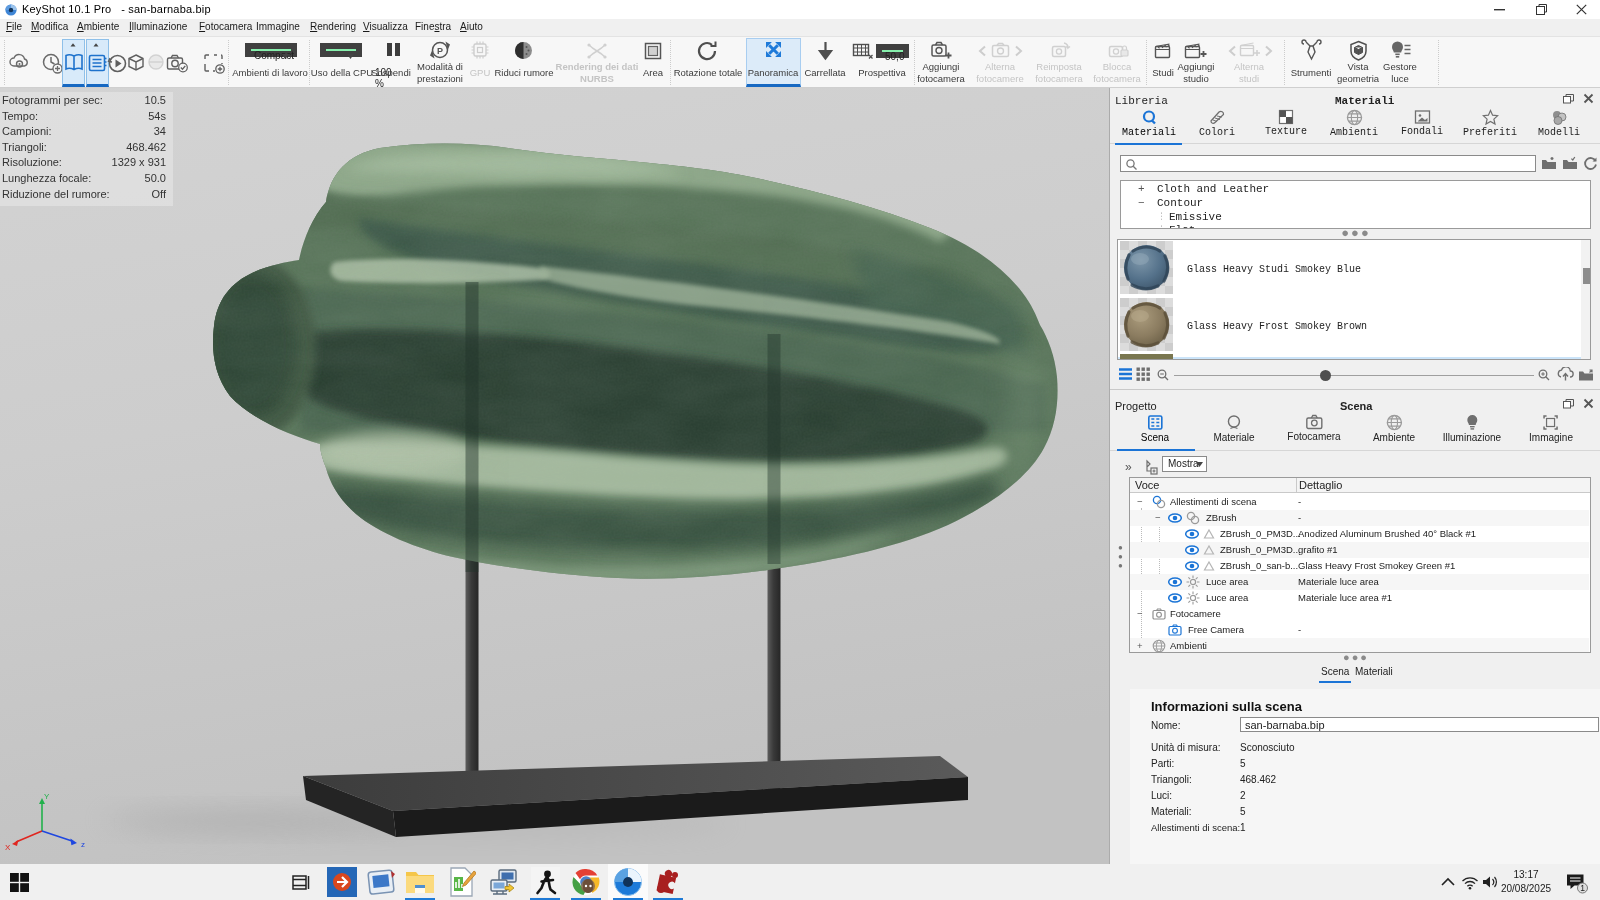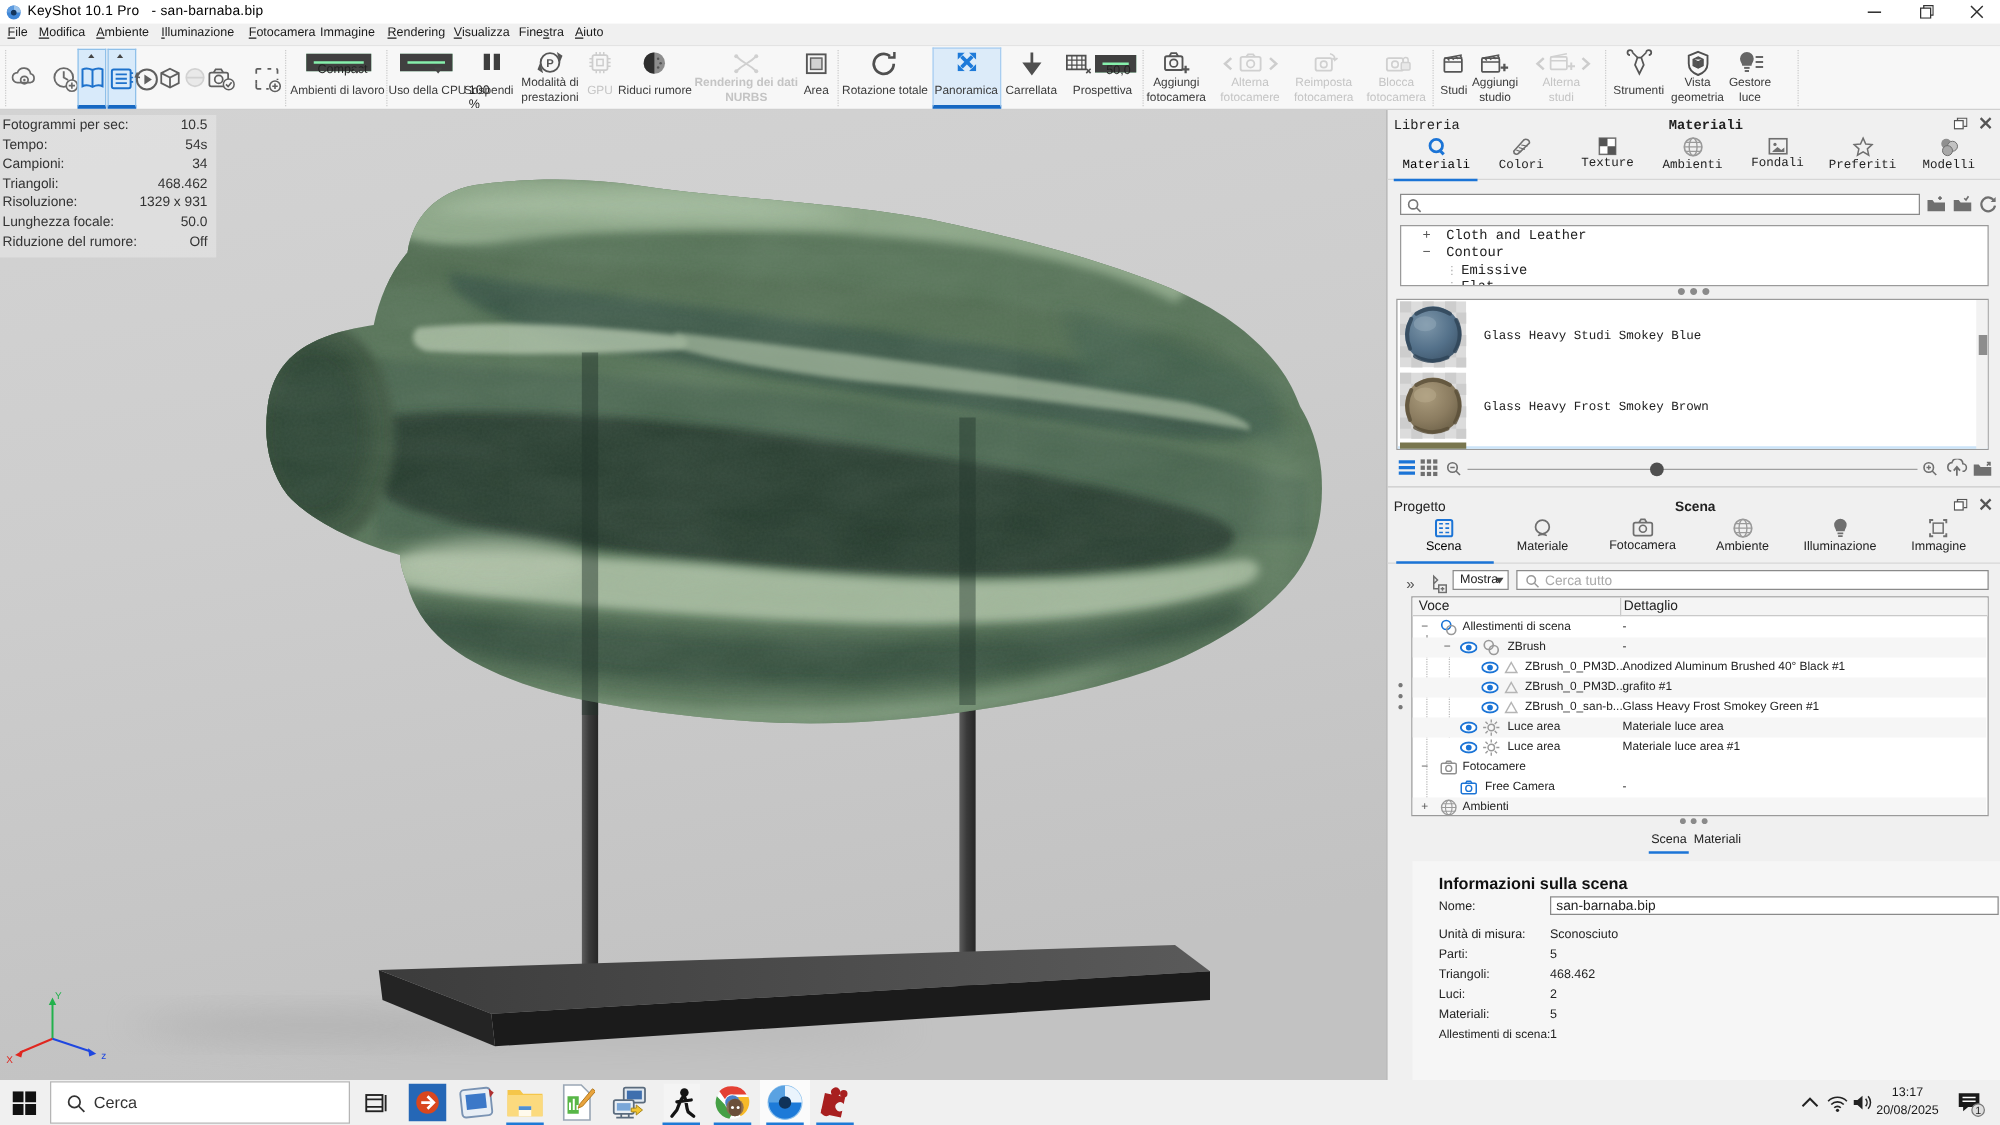--- a/index.html
+++ b/index.html
@@ -756,27 +756,20 @@
           <path d="M5 2 L8 5 L5 8 z M5 8 v4 h4" fill="none" stroke="#6f6f6f" stroke-width="1.2"></path>
           <rect x="9" y="9" width="6" height="6" fill="none" stroke="#6f6f6f" stroke-width="1.2"></rect>
           <path d="M12 10.5 v3 M10.5 12 h3" stroke="#6f6f6f" stroke-width="1.1"></path>
         </svg>
       <div class="whitebox" style="left:52px;top:63px;width:45px;height:16px;border-color:#8a8a8a;font-size:10px;color:#222">
         <span style="position:absolute;left:5px;top:1px">Mostra</span>
         <svg style="position:absolute;right:3px;top:5px" width="7" height="5" viewBox="0 0 7 5">
             <path d="M0 0 h7 L3.5 5 z" fill="#444"></path>
           </svg>
       </div>
-      <div class="whitebox" style="left:103px;top:63px;width:378px;height:16px;border-color:#8a8a8a">
-        <svg class="abs" style="left:6px;top:2px" width="12" height="12" viewBox="0 0 12 12">
-            <circle cx="5" cy="5" r="3.4" fill="none" stroke="#999" stroke-width="1.2"></circle>
-            <path d="M7.6 7.6 L10.8 10.8" stroke="#999" stroke-width="1.2"></path>
-          </svg>
-        <span style="position:absolute;left:22px;top:2px;font-size:11px;color:#a9a9a9">Cerca tutto</span>
-      </div>
 
       <div class="whitebox" style="left:19px;top:84px;width:462px;height:176px;font-size:11px;color:#222;overflow:hidden">
         <div class="abs" style="left:0;top:0;width:462px;height:15px;background:#f4f4f4;border-bottom:1px solid #c9c9c9">
           <span style="position:absolute;left:5px;top:1px">Voce</span>
           <span style="position:absolute;left:169px;top:1px">Dettaglio</span>
           <div class="abs" style="left:166px;top:0;width:1px;height:15px;background:#c9c9c9"></div>
         </div>
         <div class="abs" style="left:11px;top:30px;width:0;height:140px;border-left:1px dotted #bbb"></div>
         <div class="abs" style="left:29px;top:46px;width:0;height:66px;border-left:1px dotted #bbb"></div>
         <div class="srow" style="top:16px;left:0">
@@ -900,27 +893,20 @@
 
   <div id="taskbar" class="abs">
     <svg class="abs" style="left:10px;top:9px" width="19" height="19" viewBox="0 0 19 19">
         <g fill="#111">
           <rect x="0" y="0" width="8.8" height="8.8"></rect>
           <rect x="10.2" y="0" width="8.8" height="8.8"></rect>
           <rect x="0" y="10.2" width="8.8" height="8.8"></rect>
           <rect x="10.2" y="10.2" width="8.8" height="8.8"></rect>
         </g>
       </svg>
-    <div class="abs" style="left:40px;top:1px;width:240px;height:34px;background:#fff;border:1px solid #b5b5b5">
-      <svg class="abs" style="left:12px;top:9px" width="16" height="16" viewBox="0 0 16 16">
-          <circle cx="6.5" cy="6.5" r="4.6" fill="none" stroke="#333" stroke-width="1.4"></circle>
-          <path d="M10 10 L14.5 14.5" stroke="#333" stroke-width="1.4"></path>
-        </svg>
-      <span style="position:absolute;left:34px;top:8px;font-size:13px;color:#333">Cerca</span>
-    </div>
     <svg class="abs" style="left:291px;top:9px" width="20" height="19" viewBox="0 0 20 19">
         <rect x="2" y="3" width="13" height="13" fill="none" stroke="#222" stroke-width="1.5"></rect>
         <path d="M17.5 3 v13 M2 6.5 h13 M2 12.5 h13" stroke="#222" stroke-width="1.5"></path>
       </svg>
 
     <div class="abs" style="left:327px;top:3px;width:30px;height:30px;background:#2567b6"></div>
     <svg class="abs" style="left:331px;top:7px" width="22" height="22" viewBox="0 0 22 22">
         <circle cx="11" cy="11" r="9" fill="#d9471e"></circle>
         <path d="M6 11 h10 M11 6 l5 5 -5 5" stroke="#fff" stroke-width="2.2" fill="none"></path>
       </svg>

